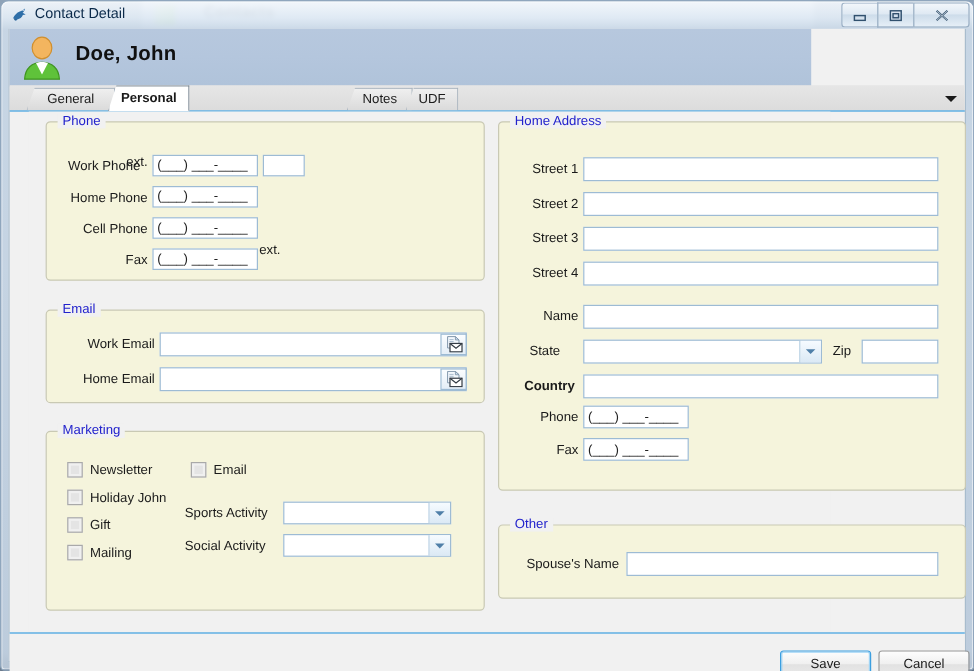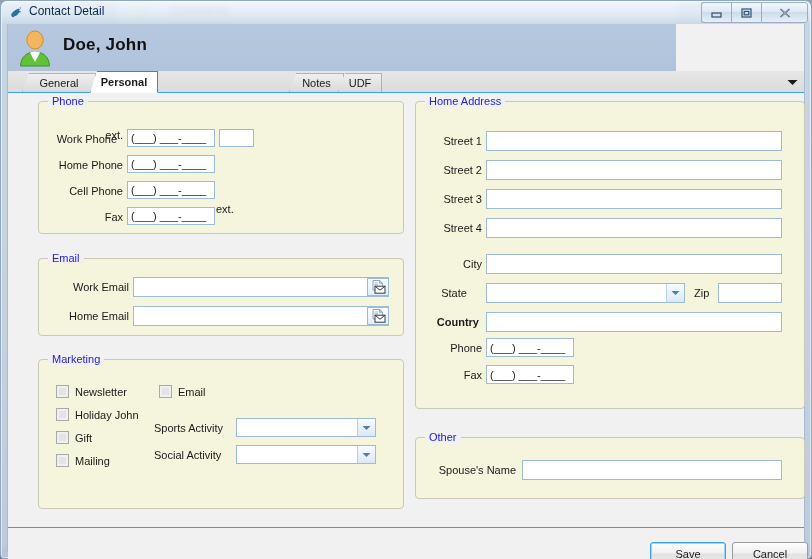--- a/index.html
+++ b/index.html
@@ -499,21 +499,21 @@
 
         <span class="lbl" style="left:10px; top:62px; width:56px; text-align:right;">Street 2</span>
         <input class="inp" style="left: 70px; top: 58px; width: 296px; height: 20px;" value="">
 
         <span class="lbl" style="left:10px; top:91px; width:56px; text-align:right;">Street 3</span>
         <input class="inp" style="left: 70px; top: 87px; width: 296px; height: 20px;" value="">
 
         <span class="lbl" style="left:10px; top:120px; width:56px; text-align:right;">Street 4</span>
         <input class="inp" style="left: 70px; top: 116px; width: 296px; height: 20px;" value="">
 
-        <span class="lbl" style="left:10px; top:156px; width:56px; text-align:right;">City</span>
+        <span class="lbl" style="left:10px; top:156px; width:56px; text-align:right;">Name</span>
         <input class="inp" style="left: 70px; top: 152px; width: 296px; height: 20px;" value="">
 
         <span class="lbl" style="left:10px; top:185px; width:56px; text-align:center;">State</span>
         <div class="combo" style="left:70px; top:181px; width:199px; height:20px;">
           <span class="val"></span>
           <span class="arrow">
             <svg width="9" height="6" viewBox="0 0 9 6">
                 <path d="M0.5 1 L4.5 5 L8.5 1 Z" fill="#4f7fa8"></path>
               </svg>
           </span>

